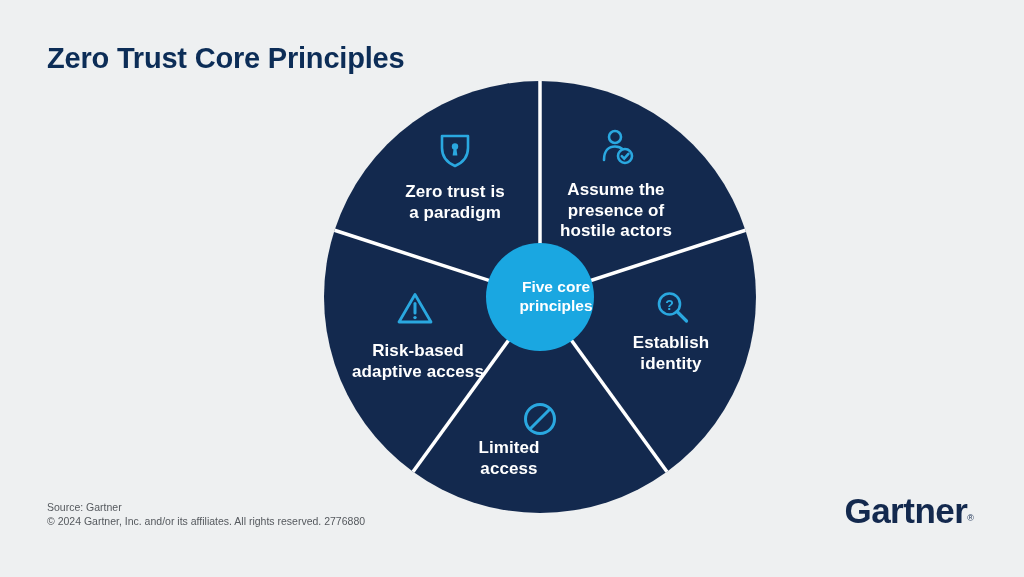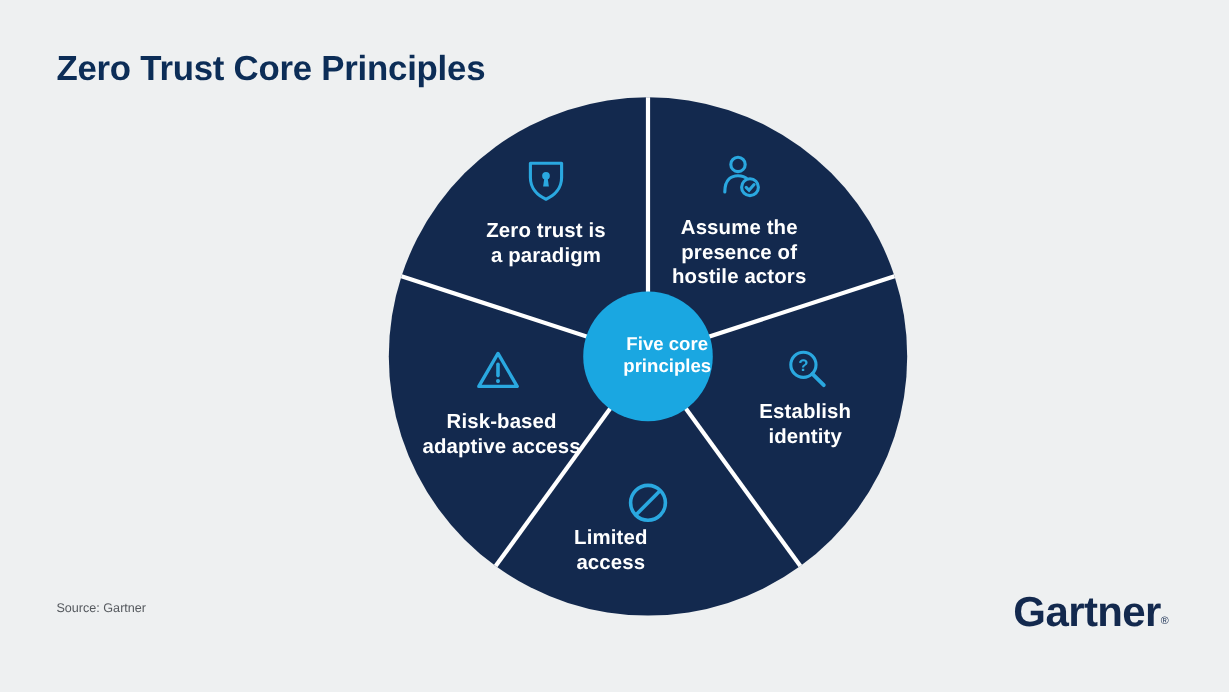--- a/index.html
+++ b/index.html
@@ -152,17 +152,18 @@
   <div class="seg-label" style="left:509px; top:459px;">Limited
 access</div>
   <div class="seg-label" style="left:418px; top:362px;">Risk-based
 adaptive access</div>
 
   <div id="center-label">Five core
 principles</div>
 
   <div id="footer">
     <div>Source: Gartner</div>
+    <div>© 2024 Gartner, Inc. and/or its affiliates. All rights reserved. 2776880</div>
   </div>
 
   <div id="logo"><span>Gartner</span><span class="reg">®</span></div>
 
 </div>
 
 </body></html>

